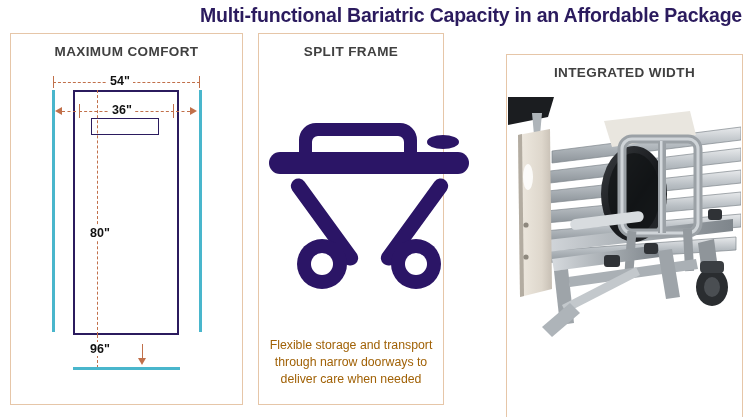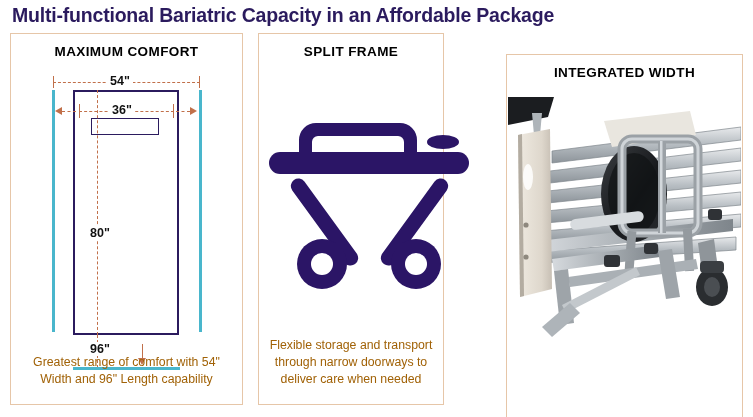--- a/index.html
+++ b/index.html
@@ -19,20 +19,21 @@
   .headline {
     position: absolute;
     left: 12px;
     top: 4px;
     width: 730px;
     font-size: 19.5px;
     font-weight: bold;
     color: #2b1b5e;
     letter-spacing: -0.2px;
     white-space: nowrap;
+    text-align: right;
   }
 
   
   .panels {
     position: absolute;
     left: 0;
     top: 33px;
     width: 753px;
     height: 376px;
   }
@@ -49,21 +50,21 @@
   .panel-3 { left: 506px; width: 237px; margin-top: 21px; }
 
   .panel-title {
     position: absolute;
     top: 10px;
     left: 0;
     width: 100%;
     text-align: center;
     font-size: 13.5px;
     font-weight: bold;
-    color: #000000;
+    color: #404040;
     letter-spacing: 0.4px;
   }
 
   .panel-caption {
     position: absolute;
     left: 8px;
     right: 8px;
     bottom: 16px;
     text-align: center;
     font-size: 12.3px;
@@ -207,21 +208,20 @@
 
       <div class="d-abs dim-v" style="left:86px; top:271px; height:33px;"></div>
       <div class="d-abs dim-label" style="left:76px; top:278px;">96"</div>
 
       <div class="d-abs arrow-stem" style="left:131px; top:280px; height:15px;"></div>
       <div class="d-abs arrow-down" style="left:127px; top:294px;"></div>
 
       <div class="d-abs rail-base" style="left:62px; top:303px; width:107px;"></div>
     </div>
 
-    <div class="panel-caption">Greatest range of comfort with 54" Width and 96" Length capability</div>
   </div>
 
   <div class="panel panel-2">
 
     <div class="panel-title">SPLIT FRAME</div>
 
     <div class="icon-wrap">
       <svg viewBox="0 0 231 210" width="231" height="210">
         <g fill="#2b1566">
 

